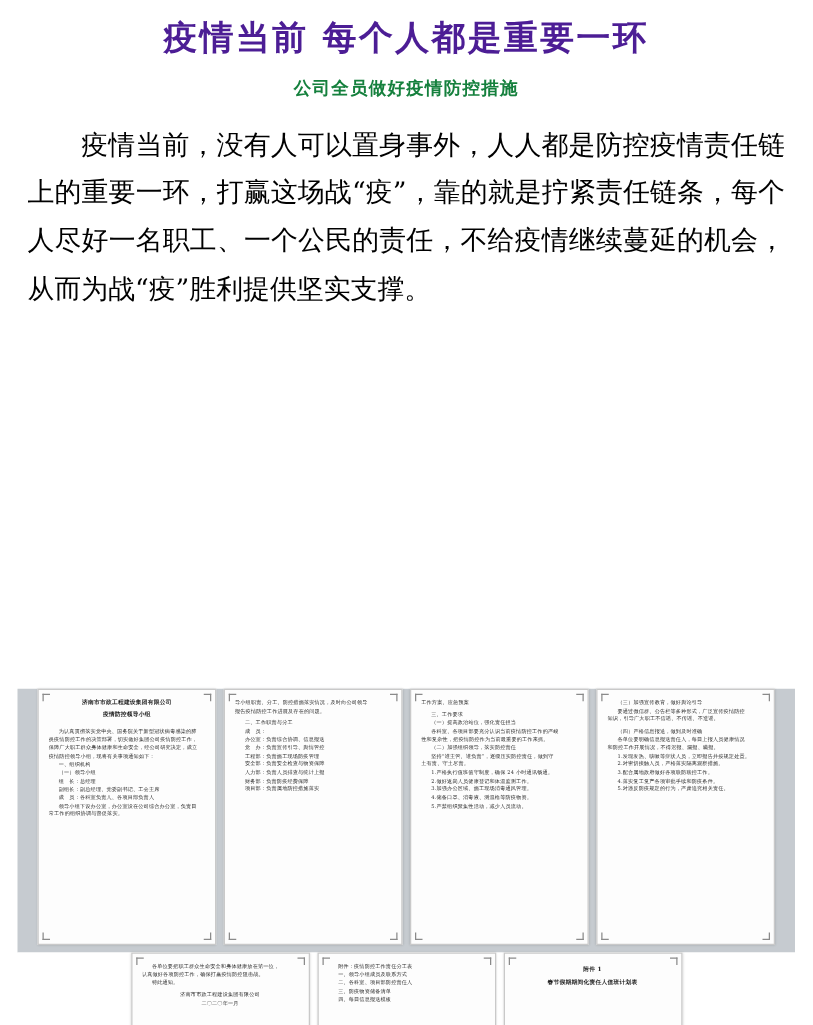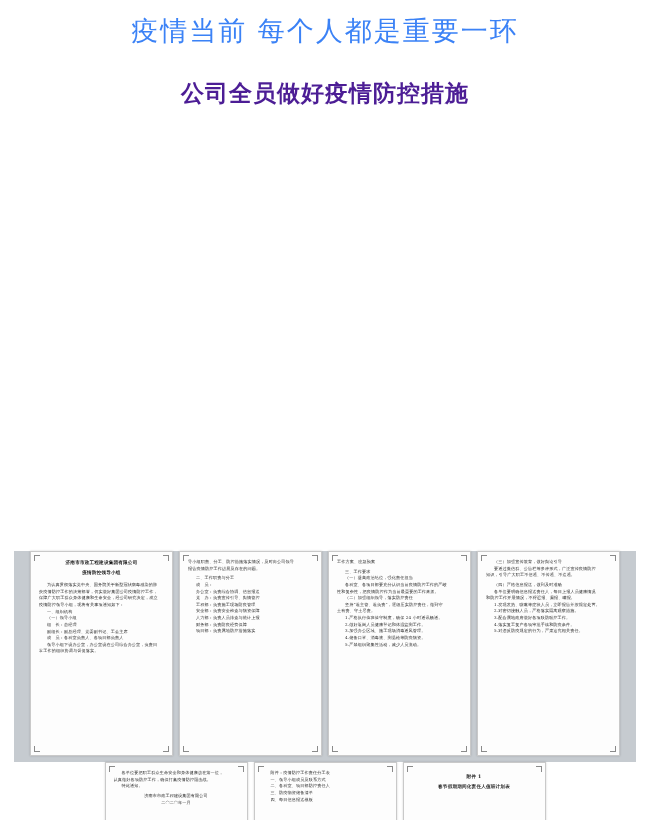--- a/index.html
+++ b/index.html
@@ -16,35 +16,35 @@
   .page {
     width: 650px;
     height: 820px;
     position: relative;
     box-sizing: border-box;
     padding: 0;
   }
   .title-main {
     text-align: center;
     font-family: "DejaVu Serif", "Liberation Serif", serif;
-    font-weight: normal;
+    font-weight: bold;
     font-size: 27px;
     letter-spacing: 2px;
-    color: #3b82f6;
+    color: #4c1d95;
     margin: 14px 0 0 0;
     line-height: 1.25;
   }
   .title-sub {
     text-align: center;
     font-family: "DejaVu Serif", "Liberation Serif", serif;
     font-weight: bold;
-    font-size: 23px;
+    font-size: 14px;
     letter-spacing: 1px;
-    color: #4c1d95;
-    margin: 30px 0 0 0;
+    color: #15803d;
+    margin: 14px 0 0 0;
     line-height: 1.3;
   }
   .body-text {
     margin: 0;
     padding: 0 22px;
   }
   .para {
     font-size: 21.5px;
     line-height: 1.78;
     color: #000000;
@@ -152,20 +152,21 @@
 </style>
 </head>
 <body>
 
 <div class="page">
 
   <h1 class="title-main">疫情当前  每个人都是重要一环</h1>
   <h2 class="title-sub">公司全员做好疫情防控措施</h2>
 
   <div class="body-text">
+    <p class="para">疫情当前，没有人可以置身事外，人人都是防控疫情责任链上的重要一环，打赢这场战“疫”，靠的就是拧紧责任链条，每个人尽好一名职工、一个公民的责任，不给疫情继续蔓延的机会，从而为战“疫”胜利提供坚实支撑。</p>
   </div>
 
   <div class="gallery">
     <div class="gallery-inner">
       <div class="gal-bg"></div>
       <div class="gal-bg2"></div>
 
       <div class="gal-row row1">
 
         <div class="thumb">

